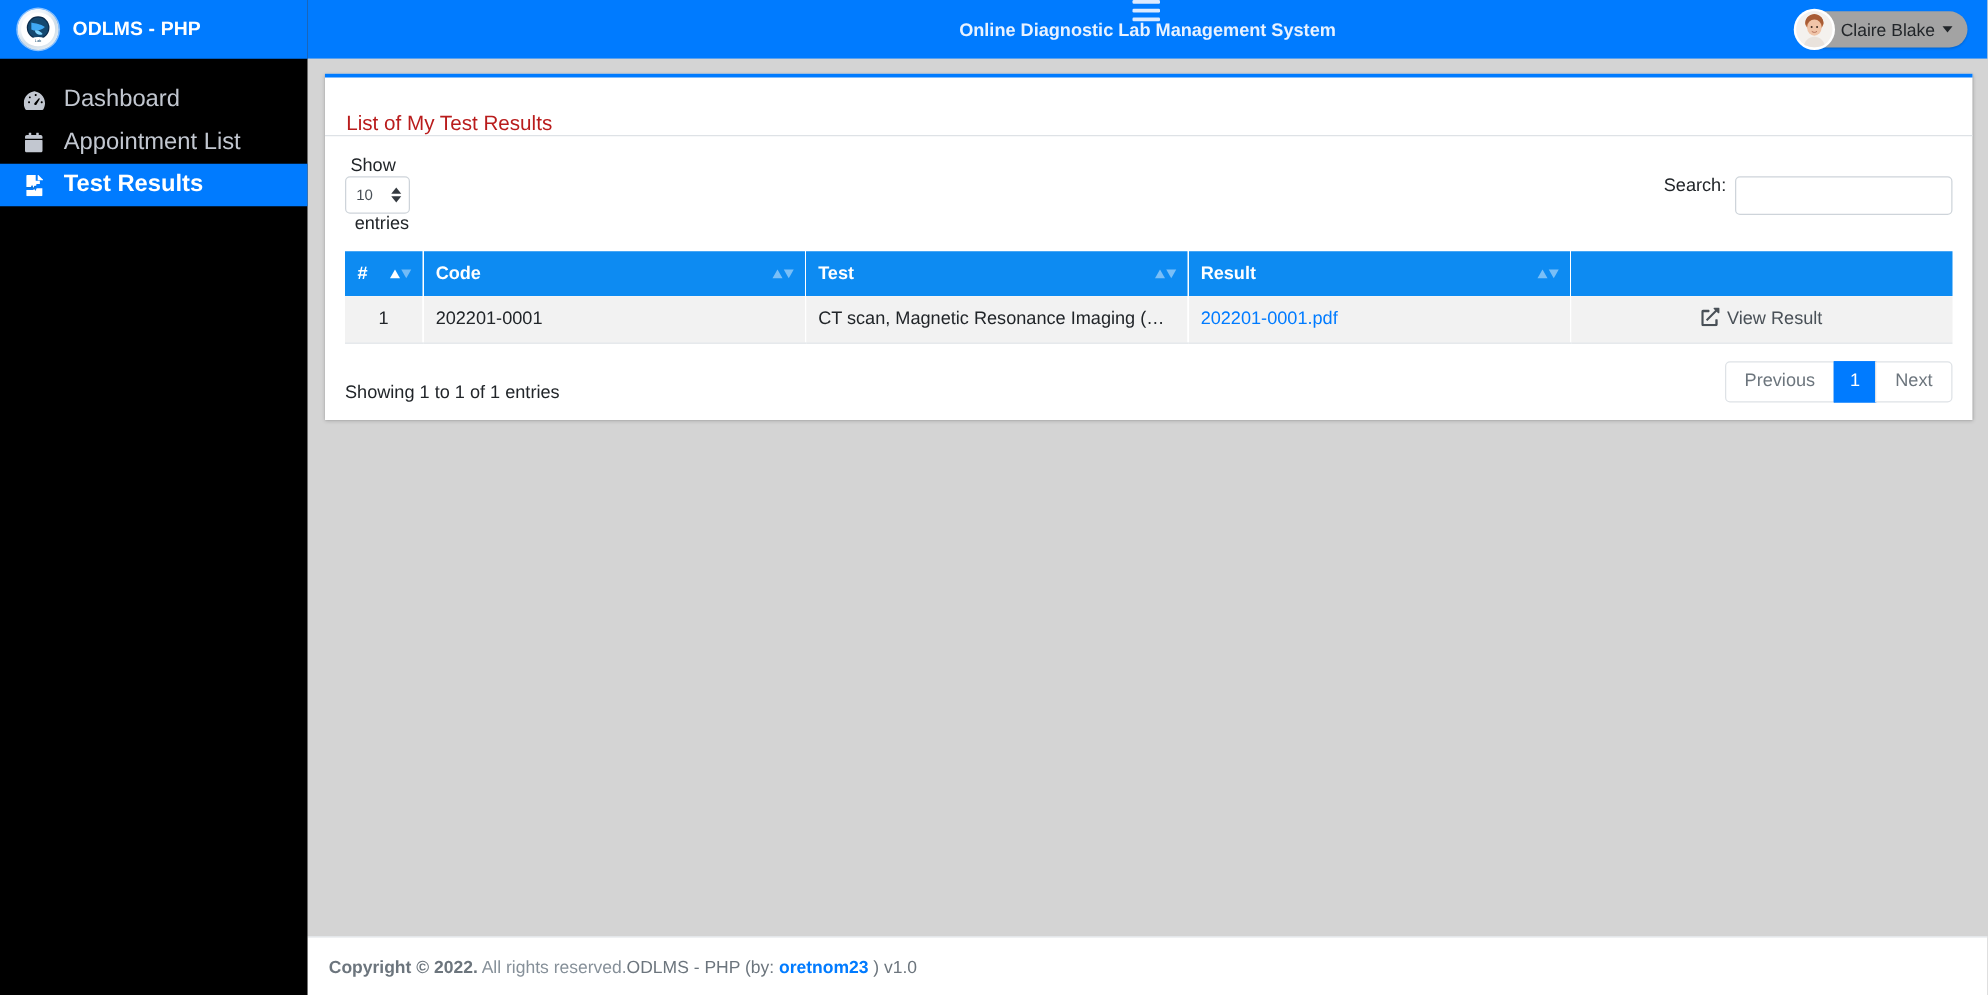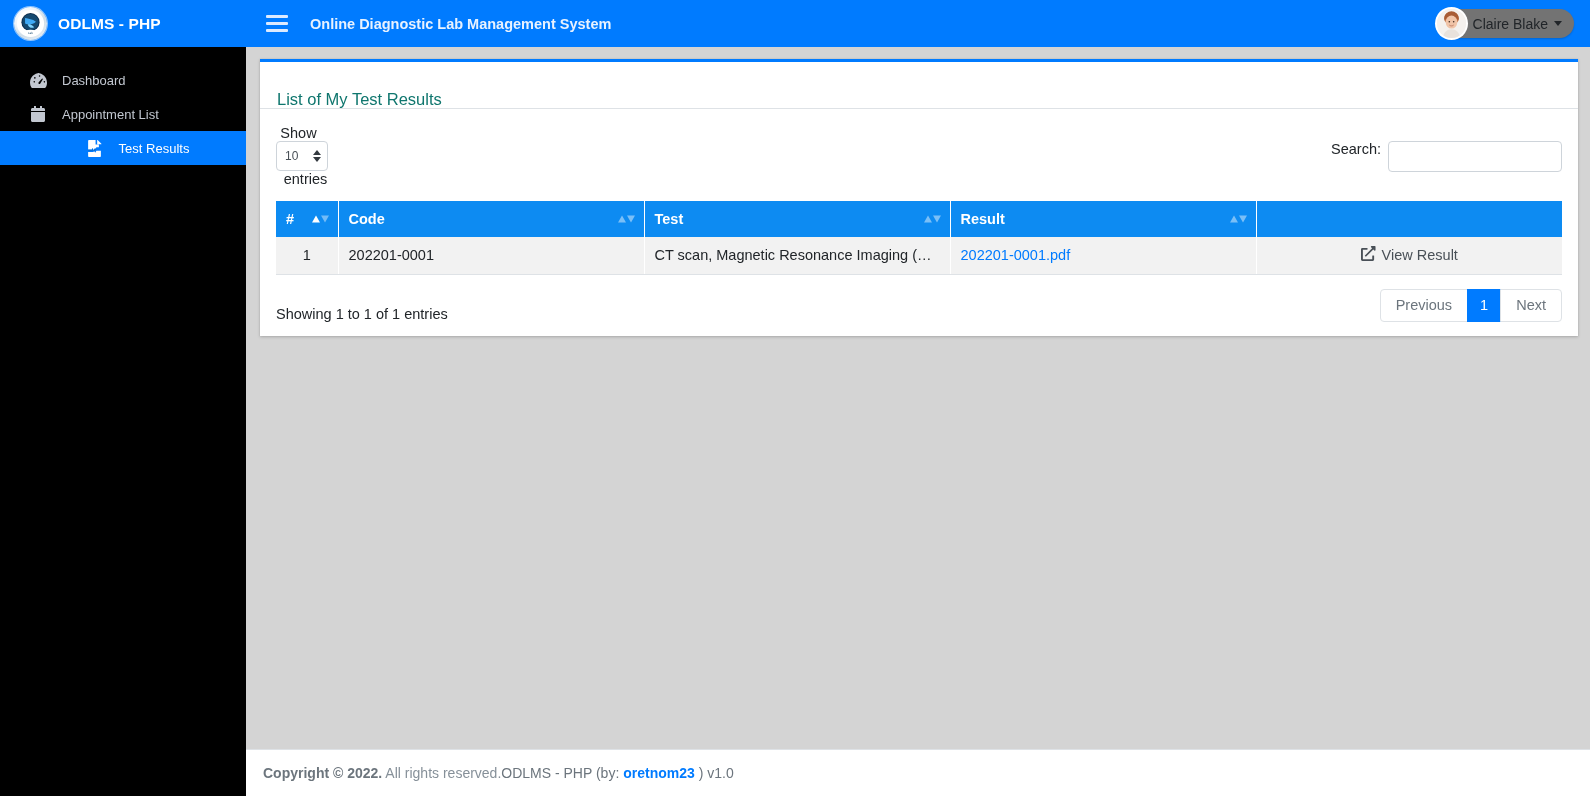--- a/index.html
+++ b/index.html
@@ -38,66 +38,65 @@
   .brand-text {
     color: #ffffff;
     font-size: 15.5px;
     font-weight: 700;
     letter-spacing: .1px;
   }
   .nav { padding-top: 16px; }
   .nav-item {
     display: flex; align-items: center;
     height: 34px;
-    padding-left: 28px;
+    padding-left: 17px;
     gap: 14px;
     color: #c2c7d0;
-    font-size: 13px;
+    font-size: 19px;
     cursor: pointer;
   }
   .nav-item .nav-ico {
     width: 20px; height: 20px;
     display: flex; align-items: center; justify-content: center;
     flex: none;
   }
   .nav-item.active {
     background: #007bff;
     color: #ffffff;
-    font-weight: 400;
-    justify-content: center;
+    font-weight: 700;
   }
   .nav-item.active .nav-ico svg { fill: #ffffff; }
   .nav-ico svg { fill: #c2c7d0; }
 
   
   .navbar {
     position: absolute; left: 246px; top: 0;
     width: 1344px; height: 47px;
     background: #007bff;
-    display: flex; align-items: center;
+    display: flex; align-items: center; flex-direction: column;
   }
   .hamburger {
     width: 22px; height: 17px;
     margin-left: 20px; margin-right: 22px;
     display: flex; flex-direction: column; justify-content: space-between;
     cursor: pointer;
   }
   .hamburger span {
     display: block; height: 2.6px; width: 100%;
     background: #dceaff; border-radius: 1px;
   }
   .navbar-title {
     color: #e8f2ff;
     font-size: 14.5px;
     font-weight: 700;
   }
   .user-menu {
     position: absolute; right: 16px; top: 9px;
     height: 29px;
-    background: #737373;
+    background: #a3a3a3;
     border-radius: 15px;
     display: flex; align-items: center;
     padding-right: 12px;
     cursor: pointer;
     box-shadow: 0 1px 2px rgba(0,0,0,.18);
   }
   .avatar {
     width: 29px; height: 29px;
     border-radius: 50%;
     background: #f2f2f2;
@@ -134,21 +133,21 @@
     box-shadow: 0 0 1px rgba(0,0,0,.125), 0 1px 3px rgba(0,0,0,.2);
   }
   .card-header {
     height: 47px;
     border-bottom: 1px solid #dee2e6;
     display: flex; align-items: center;
     padding-left: 17px;
   }
   .card-title {
     font-size: 16.5px;
-    color: #0f766e;
+    color: #b91c1c;
     font-weight: 400;
     margin-top: 45px;
   }
   .card-body { padding: 16px 16px 14px 16px; }
 
   .table-top {
     display: flex; align-items: center; justify-content: space-between;
     margin-bottom: 14px;
   }
   .length-box { display: flex; align-items: center; font-size: 14.5px; color: #212529; flex-direction: column; }

